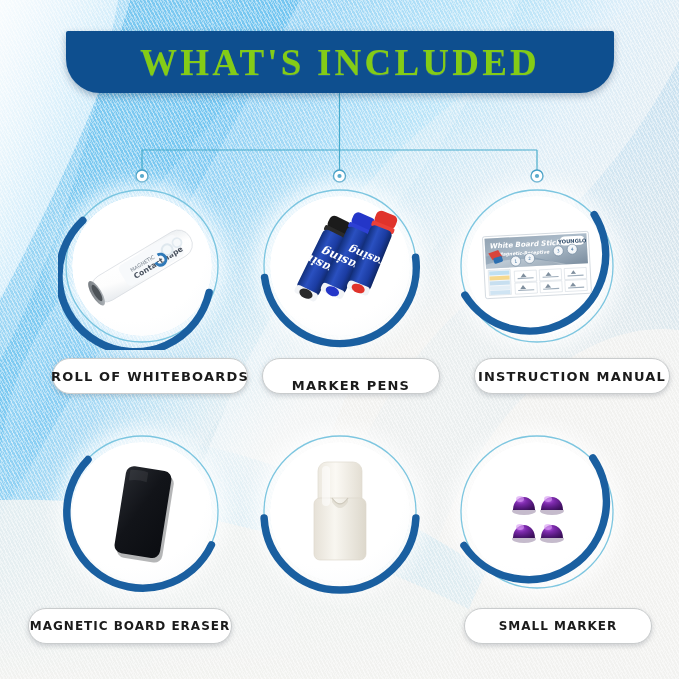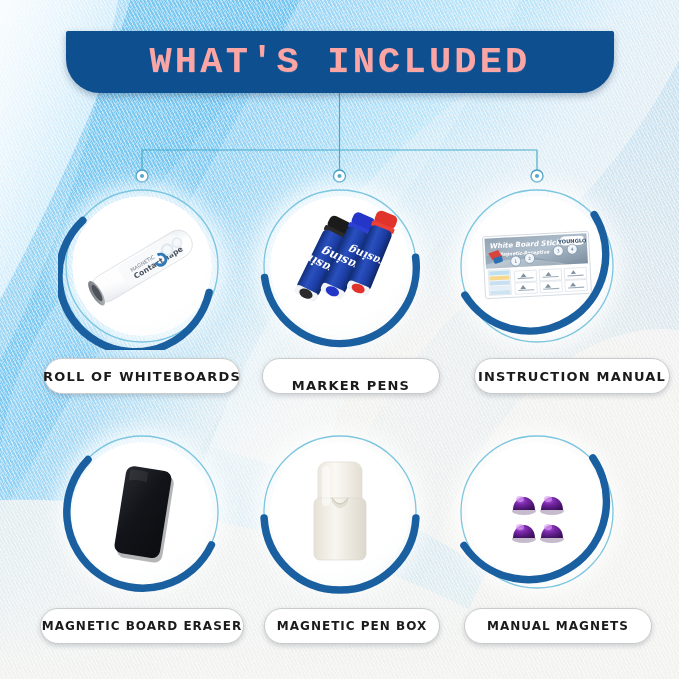--- a/index.html
+++ b/index.html
@@ -67,22 +67,22 @@
     background: #0e4f8f;
     border-radius: 2px 2px 34px 34px;
     box-shadow: 0 3px 7px rgba(10,40,80,.30);
     display: flex;
     align-items: center;
     justify-content: center;
     z-index: 6;
   }
 
   #banner-title {
-    color: #fca5a5;
-    font-family: Liberation Mono, monospace;
+    color: #84cc16;
+    font-family: Liberation Serif, serif;
     font-weight: bold;
     font-size: 37px;
     letter-spacing: 3.2px;
     white-space: nowrap;
     text-shadow: 0 1px 0 rgba(255,255,255,.10);
   }
 
   
   #connectors { position: absolute; inset: 0; z-index: 4; pointer-events: none; }
 
@@ -229,21 +229,21 @@
           <text x="58" y="78" font-family="DejaVu Sans, sans-serif" font-size="7.6" font-weight="bold" fill="#4a5360">Contact Tape</text>
           <circle cx="100" cy="69" r="6.4" fill="#dfe8ee"></circle>
           <circle cx="100" cy="69" r="4.4" fill="#f4f8fa"></circle>
           <circle cx="112" cy="68" r="5.4" fill="#e3ebf1"></circle>
           <circle cx="112" cy="68" r="3.6" fill="#f6f9fb"></circle>
           <path d="M82 74 a7 7 0 1 0 7 -7 l0 3 a4 4 0 1 1 -4 4 z" fill="#2f79b8"></path>
         </g>
       </svg>
     </div>
   </div>
-  <div class="label-pill" style="left:44px; top:358px; width:196px;">
+  <div class="label-pill" style="left:52px; top:358px; width:196px;">
     <span>ROLL OF WHITEBOARDS</span>
   </div>
 
   <div class="tile" style="left:256px; top:182px;">
     <div class="circle-wrap">
       <div class="disc"></div>
       <svg class="ring-svg" viewBox="0 0 168 168">
         <circle cx="84" cy="84" r="76" fill="none" stroke="#6fc0dd" stroke-width="1.3" opacity=".9"></circle>
         <path d="M 8.6 95.5 A 76 76 0 1 0 159.6 75.3" fill="none" stroke="#1a5fa0" stroke-width="7.5" stroke-linecap="round"></path>
       </svg>
@@ -384,21 +384,21 @@
           </linearGradient>
         </defs>
         <g transform="rotate(9 70 70)">
           <rect x="48" y="26" width="46" height="88" rx="8" fill="#0a0c0f" opacity=".30" transform="translate(3,4)"></rect>
           <rect x="48" y="26" width="46" height="88" rx="8" fill="url(#erGrad)"></rect>
           <path d="M52 30 q10 -2 18 0 l0 10 q-10 -2 -18 1 z" fill="#ffffff" opacity=".07"></path>
         </g>
       </svg>
     </div>
   </div>
-  <div class="label-pill sm" style="left:40px; top:608px; width:204px;">
+  <div class="label-pill sm" style="left:28px; top:608px; width:204px;">
     <span>MAGNETIC BOARD ERASER</span>
   </div>
 
   <div class="tile" style="left:256px; top:428px;">
     <div class="circle-wrap">
       <div class="disc"></div>
       <svg class="ring-svg" viewBox="0 0 168 168">
         <circle cx="84" cy="84" r="76" fill="none" stroke="#6fc0dd" stroke-width="1.3" opacity=".9"></circle>
         <path d="M 8.1 90.0 A 76 76 0 0 0 159.9 90.0" fill="none" stroke="#1a5fa0" stroke-width="7.5" stroke-linecap="round"></path>
       </svg>
@@ -415,23 +415,20 @@
             <stop offset="1" stop-color="#ddd8cc"></stop>
           </linearGradient>
         </defs>
         <rect x="48" y="20" width="44" height="54" rx="9" fill="url(#boxTop)" stroke="#e0dbd0" stroke-width=".7"></rect>
         <rect x="44" y="56" width="52" height="62" rx="6" fill="url(#boxBot)" stroke="#ded9cd" stroke-width=".7"></rect>
         <path d="M62 56 q8 12 16 0" fill="none" stroke="#cdc8bb" stroke-width="1.3"></path>
         <path d="M62 56 q8 12 16 0 l0 4 q-8 12 -16 0 z" fill="#d8d3c6" opacity=".6"></path>
         <rect x="52" y="24" width="8" height="40" rx="4" fill="#ffffff" opacity=".55"></rect>
       </svg>
     </div>
-  </div>
-  <div class="label-pill sm" style="left:264px; top:608px; width:176px;">
-    <span>MAGNETIC PEN BOX</span>
   </div>
 
   <div class="tile" style="left:453px; top:428px;">
     <div class="circle-wrap">
       <div class="disc"></div>
       <svg class="ring-svg" viewBox="0 0 168 168">
         <circle cx="84" cy="84" r="76" fill="none" stroke="#6fc0dd" stroke-width="1.3" opacity=".9"></circle>
         <path d="M 139.9 29.9 A 76 76 0 1 1 11.0 117.5" fill="none" stroke="#1a5fa0" stroke-width="7.5" stroke-linecap="round"></path>
       </svg>
       <svg class="product" viewBox="0 0 140 140">
@@ -462,16 +459,16 @@
           <g transform="translate(74,76)">
             <ellipse cx="11" cy="21" rx="12" ry="4" fill="#2f0b48" opacity=".28"></ellipse>
             <path d="M0 20 a11 13 0 1 1 22 0 z" fill="url(#magG)"></path>
             <ellipse cx="7" cy="9" rx="4" ry="3" fill="#d79bf2" opacity=".62"></ellipse>
           </g>
         </g>
       </svg>
     </div>
   </div>
   <div class="label-pill sm" style="left:464px; top:608px; width:188px;">
-    <span>MANUAL MAGNETS</span>
+    <span>SMALL MARKER</span>
   </div>
 
 </div>
 
 </body></html>

